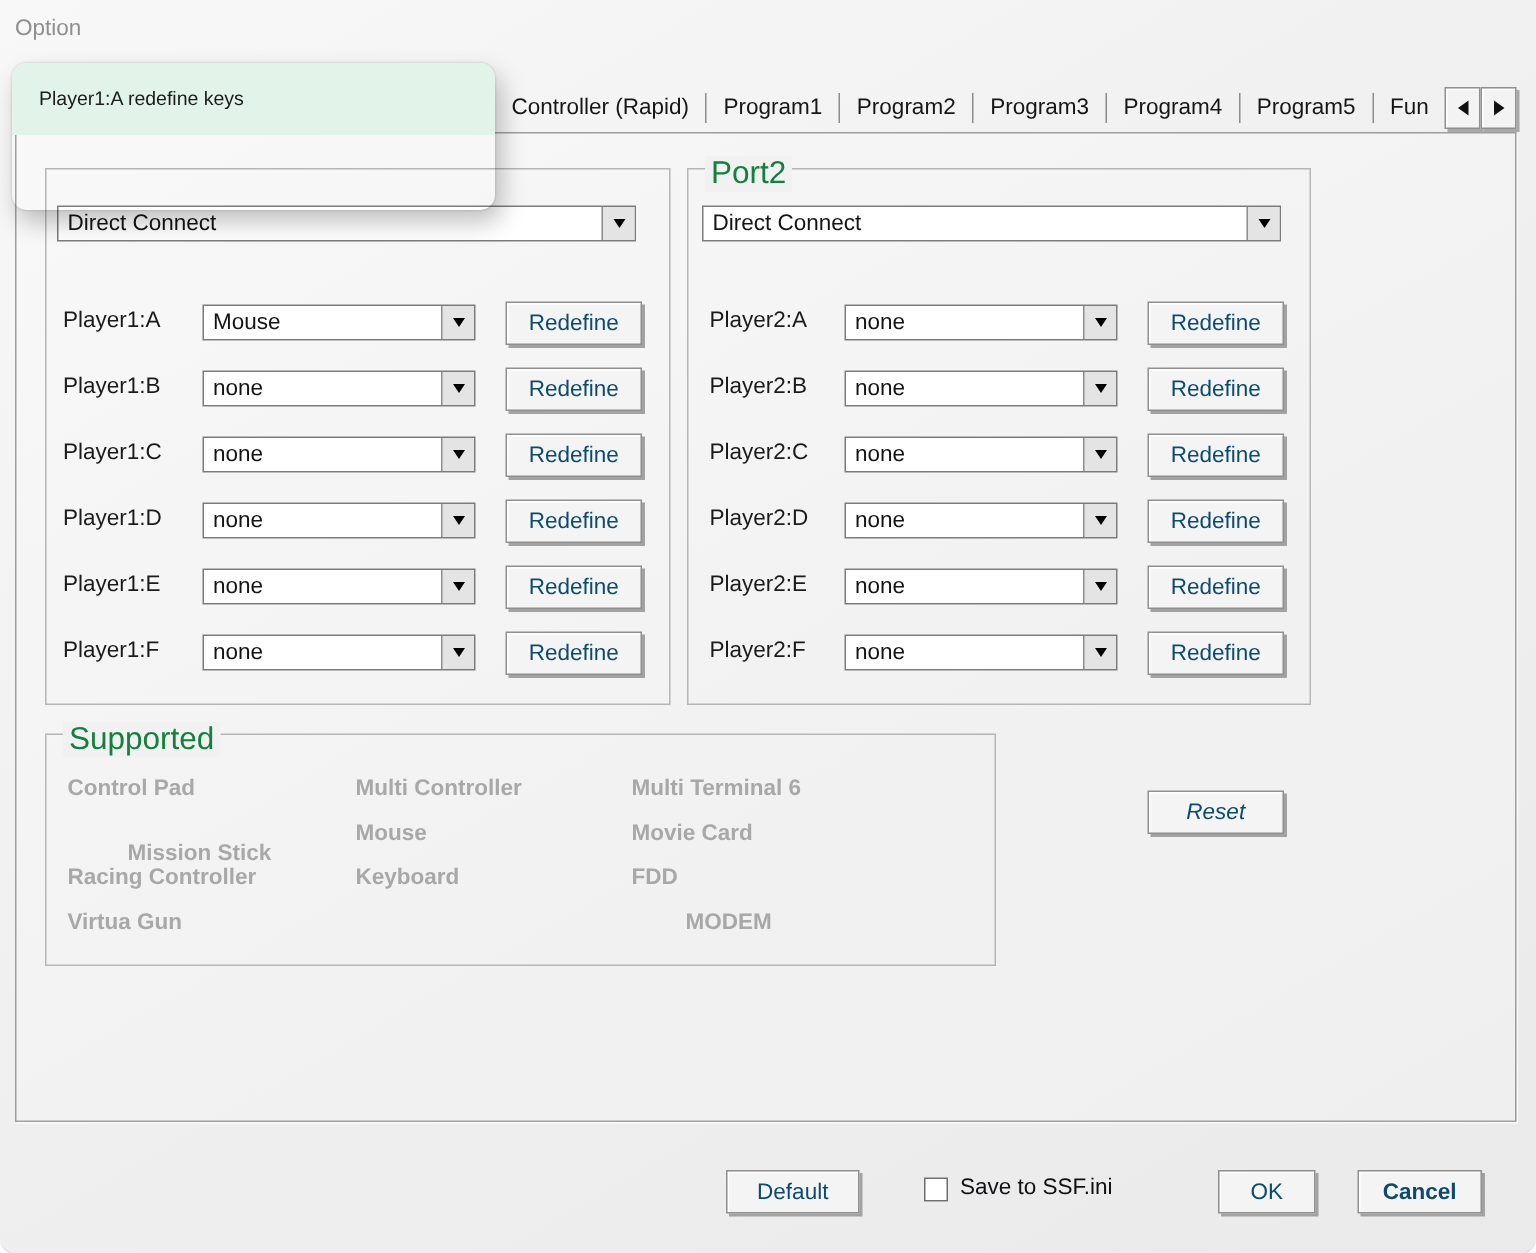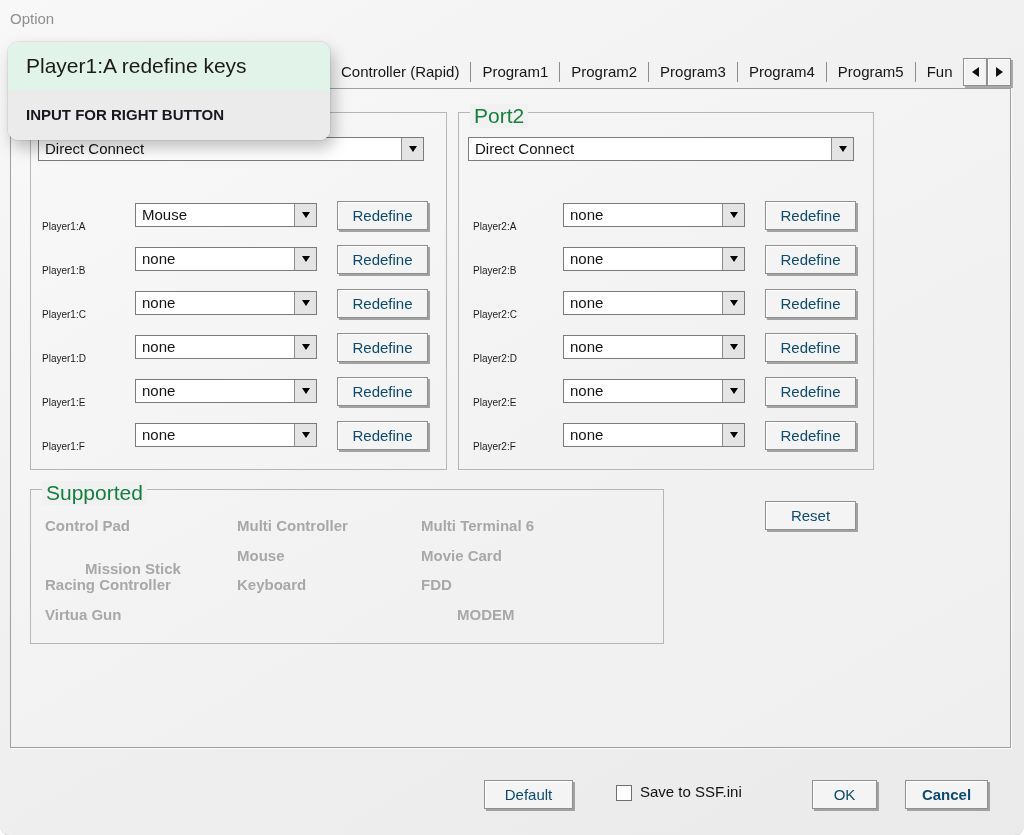--- a/index.html
+++ b/index.html
@@ -32,38 +32,38 @@
   .combo-btn{position:absolute;right:0;top:0;bottom:0;width:21px;background:#e4e4e4;border-left:1px solid #8d8d8d;
     display:flex;align-items:center;justify-content:center;}
   .tri-down{width:0;height:0;border-left:4px solid transparent;border-right:4px solid transparent;border-top:6px solid #000;}
 
   
   .btn{position:absolute;background:#f4f4f4;border:1px solid #8f8f8f;box-shadow:inset 1px 1px 0 #ffffff,2px 2px 0 #a2a2a2;
     font-size:15px;color:#0c4a6e;display:flex;align-items:center;justify-content:center;cursor:default;}
 
   
   .prow{position:absolute;left:0;width:100%;height:28px;}
-  .rlabel{position:absolute;top:20px;font-size:10px;color:#1a1a1a;}
+  .rlabel{position:absolute;top:4px;font-size:15px;color:#1a1a1a;}
   .prow .combo{top:2px;width:182px;}
   .btn-redef{top:0;width:89px;height:27px;}
   .p1 .rlabel{left:42px}  .p1 .combo{left:135px}  .p1 .btn-redef{left:337px}
   .p2 .rlabel{left:473px} .p2 .combo{left:563px}  .p2 .btn-redef{left:765px}
   .r0{top:201px}.r1{top:245px}.r2{top:289px}.r3{top:333px}.r4{top:377px}.r5{top:421px}
 
   
   .sup-item{position:absolute;font-size:15px;color:#a8a8a8;white-space:nowrap;font-weight:bold;}
 
   
   .checkbox-box{position:absolute;left:616px;top:785px;width:14px;height:14px;background:#fff;border:1px solid #6f6f6f;}
   .checkbox-label{position:absolute;left:640px;top:783px;font-size:15px;color:#101014;}
 
   
   .popup{position:absolute;left:8px;top:42px;width:322px;height:98px;border-radius:10px;overflow:hidden;z-index:50;
     box-shadow:4px 8px 16px rgba(0,0,0,0.25),0 0 0 1px rgba(0,0,0,0.06);}
-  .popup-header{height:48px;background:#e2f3e9;line-height:48px;padding-left:18px;font-size:21px;color:#1b1b1b;}
+  .popup-header{height:48px;background:#e2f3e9;line-height:48px;padding-left:18px;font-size:13px;color:#1b1b1b;}
   .popup-body{height:50px;background:#ebebeb;line-height:50px;padding-left:18px;font-size:15px;font-weight:bold;color:#17171f;}
 </style>
 </head>
 <body>
 
 <div class="window">
 
   <div class="title">Option</div>
 
   <div class="tabstrip">
@@ -238,26 +238,25 @@
     <span class="sup-item" style="left:14px;top:116px;">Virtua Gun</span>
     <span class="sup-item" style="left:206px;top:27px;">Multi Controller</span>
     <span class="sup-item" style="left:206px;top:57px;">Mouse</span>
     <span class="sup-item" style="left:206px;top:86px;">Keyboard</span>
     <span class="sup-item" style="left:390px;top:27px;">Multi Terminal 6</span>
     <span class="sup-item" style="left:390px;top:57px;">Movie Card</span>
     <span class="sup-item" style="left:390px;top:86px;">FDD</span>
     <span class="sup-item" style="left:390px;top:116px;margin-left:36px;">MODEM</span>
   </div>
 
-  <div class="btn" style="left:765px;top:501px;width:89px;height:27px;">Reset</div>
+  <div class="btn" style="left:765px;top:527px;width:89px;height:27px;font-style:italic;">Reset</div>
 
   <div class="btn" style="left:484px;top:780px;width:87px;height:27px;">Default</div>
   <div class="checkbox-box"></div>
   <span class="checkbox-label">Save to SSF.ini</span>
   <div class="btn" style="left:812px;top:780px;width:63px;height:27px;">OK</div>
   <div class="btn" style="left:905px;top:780px;width:81px;height:27px;font-weight:bold;">Cancel</div>
 
   <div class="popup">
     <div class="popup-header">Player1:A redefine keys</div>
-    <div class="popup-body">INPUT FOR RIGHT BUTTON</div>
   </div>
 
 </div>
 
 </body></html>

